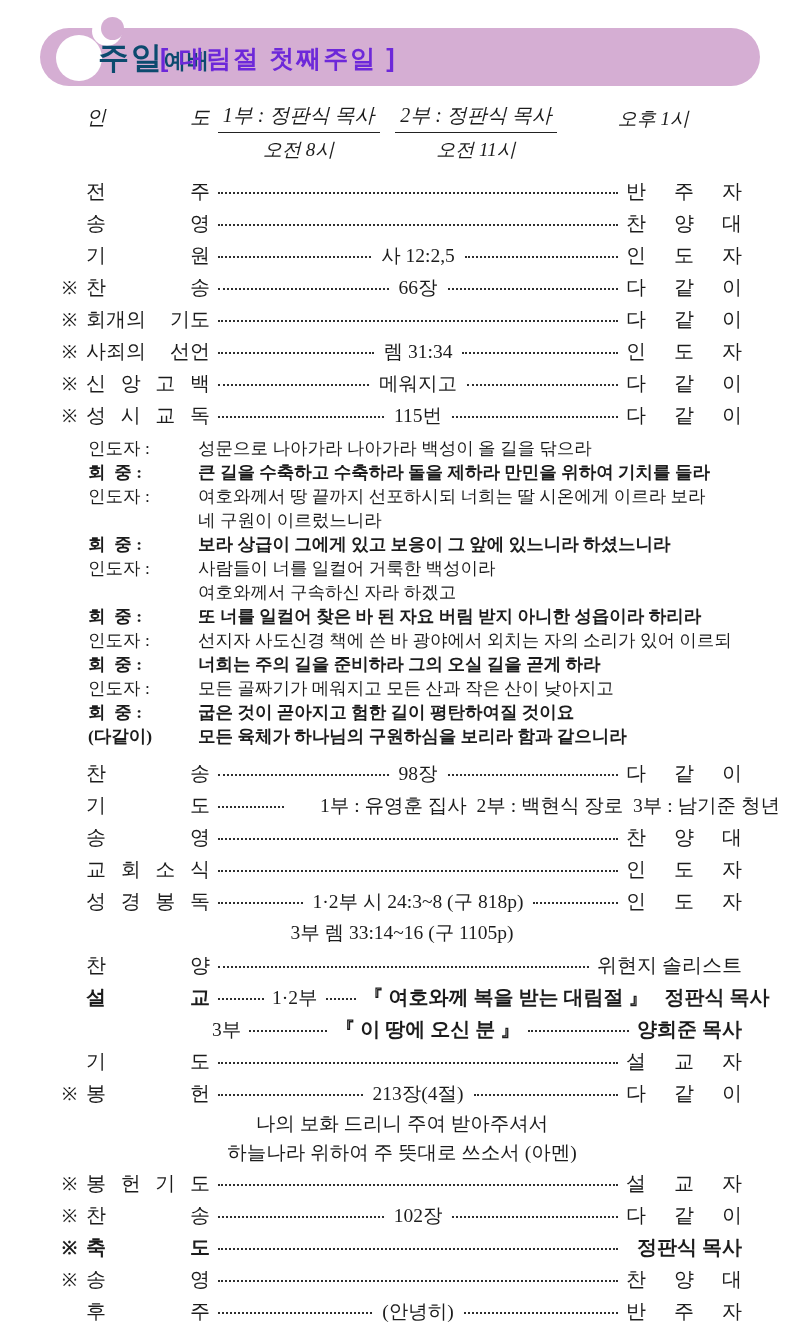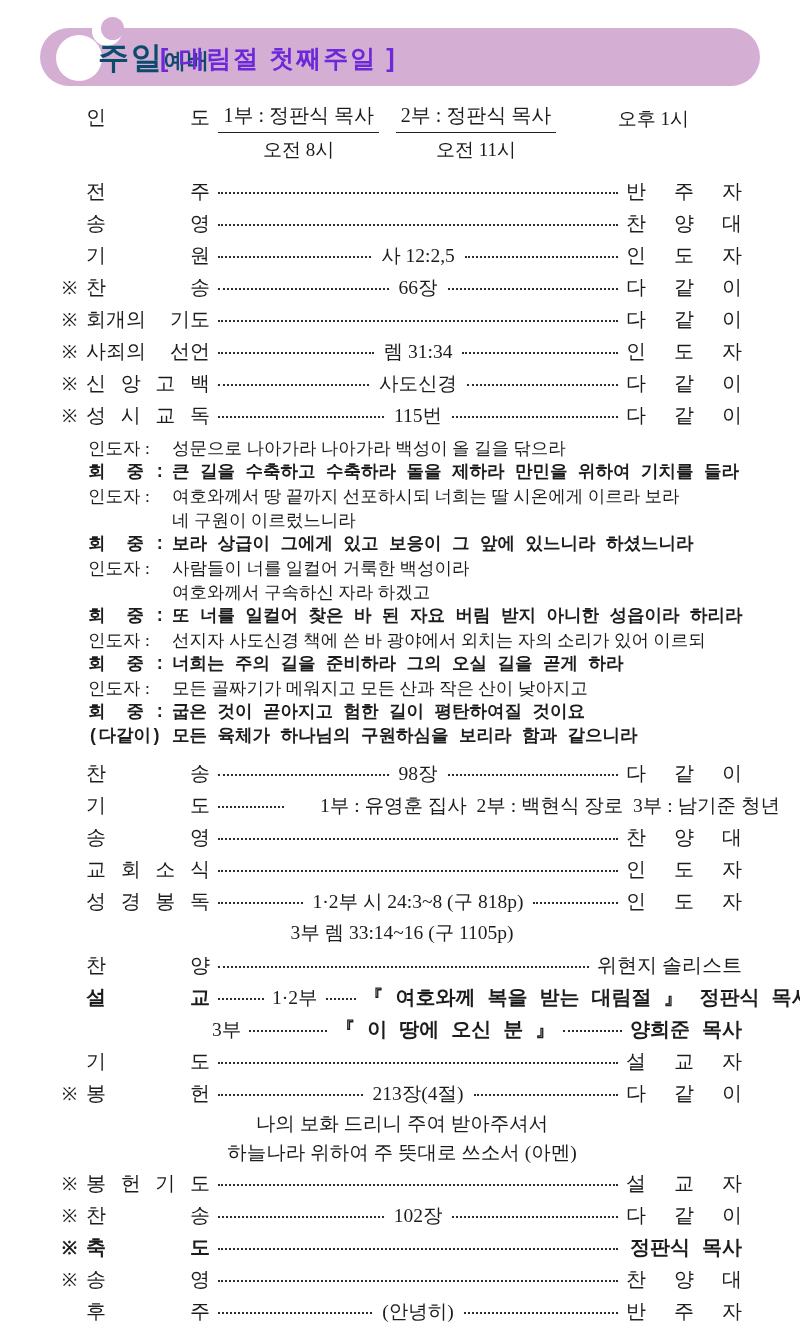--- a/index.html
+++ b/index.html
@@ -23,47 +23,47 @@
     border-radius:50%;background:#d5aed3;}
   .logo{position:absolute;left:58px;top:9px;font-family:"Liberation Sans","DejaVu Sans",sans-serif;
     font-weight:bold;color:#7c3263;white-space:nowrap;}
   .logo-main{font-size:31px;letter-spacing:2px;}
   .logo-sub{font-size:22px;letter-spacing:1px;}
   .banner-title{position:absolute;left:120px;right:0;top:14px;
     font-family:"Liberation Sans","DejaVu Sans",sans-serif;font-weight:bold;
     font-size:25px;letter-spacing:2px;color:#6d28d9;}
 
   
-  .lead-row{display:flex;margin:0 0 12px 0;}
+  .lead-row{display:flex;margin:0 0 12px 0;font-style:italic;}
   .lead-spacer{flex:0 0 24px;}
   .lead-label{flex:0 0 124px;font-size:20px;text-align:justify;text-align-last:justify;padding-top:2px;}
   .lead-cols{flex:1;display:flex;}
   .lead-col{flex:1;text-align:center;}
   .lead-name{display:inline-block;border-bottom:1.5px solid #222;padding:0 5px 3px 5px;
     font-size:20px;white-space:nowrap;}
   .lead-time{font-size:19px;padding-top:4px;}
 
   
   .prow{display:flex;align-items:center;height:32px;font-size:20px;}
   .marker{flex:0 0 24px;font-size:18px;}
   .rlabel{flex:0 0 124px;text-align:justify;text-align-last:justify;}
   .leader{flex:1 1 auto;height:0;border-bottom:2px dotted #2e2e2e;margin:0 8px;transform:translateY(2px);}
   .leader.short{flex:0 0 66px;}
   .rcenter{white-space:nowrap;padding:0 2px;font-size:19.5px;}
   .rcenter.fill{flex:1;white-space:pre;font-size:19.5px;margin-left:26px;}
   .rright{flex:0 0 116px;text-align:justify;text-align-last:justify;white-space:nowrap;}
   .rright.wide{flex:0 0 auto;min-width:116px;text-align:left;text-align-last:right;}
-  .b{font-family:Liberation Mono, monospace;font-weight:bold;}
+  .b{font-family:Liberation Serif, serif;font-weight:bold;}
   .extra-line{text-align:center;height:32px;line-height:32px;font-size:19.5px;}
 
   
   .reading{margin:5px 0 9px 26px;}
   .rline{display:flex;font-size:17.5px;line-height:24px;}
   .rline .rspeaker{flex:0 0 84px;white-space:pre;}
-  .rline .rtext{flex:1;white-space:nowrap;}
+  .rline .rtext{flex:1;white-space:nowrap;margin-left:26px;}
   .rline.b{font-size:17.5px;}
 
   
   .sermon-line{display:flex;align-items:center;height:32px;font-size:20px;}
   .sermon-line .ld-sm{flex:0 0 46px;}
   .sermon-line .ld-xs{flex:0 0 30px;}
   .sermon-line .ld-md{flex:0 0 78px;}
   .sermon-line .grow{flex:1 1 auto;}
   .sermon-part{white-space:nowrap;font-size:19.5px;}
   .sermon-title{white-space:nowrap;font-size:20px;}
@@ -146,21 +146,21 @@
         <span class="rlabel">사죄의 선언</span>
         <span class="leader"></span>
         <span class="rcenter">렘 31:34</span>
         <span class="leader"></span>
         <span class="rright">인 도 자</span>
       </div>
       <div class="prow">
         <span class="marker">※</span>
         <span class="rlabel">신 앙 고 백</span>
         <span class="leader"></span>
-        <span class="rcenter">사도신경</span>
+        <span class="rcenter">메워지고</span>
         <span class="leader"></span>
         <span class="rright">다 같 이</span>
       </div>
       <div class="prow">
         <span class="marker">※</span>
         <span class="rlabel">성 시 교 독</span>
         <span class="leader"></span>
         <span class="rcenter">115번</span>
         <span class="leader"></span>
         <span class="rright">다 같 이</span>

